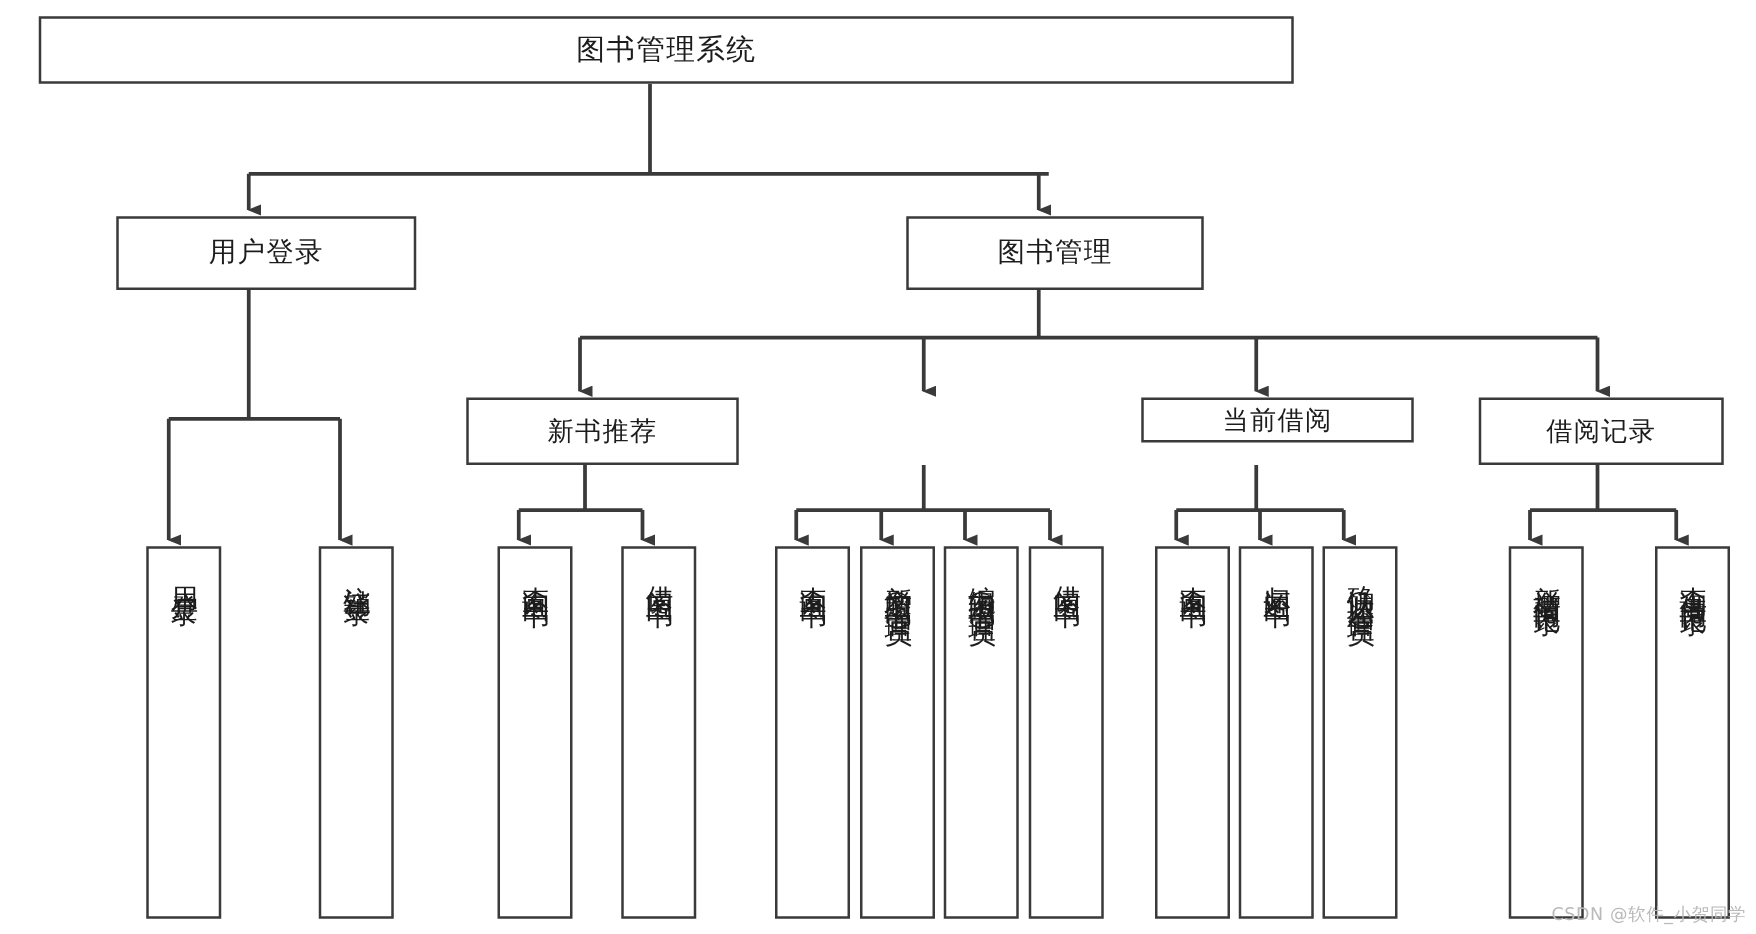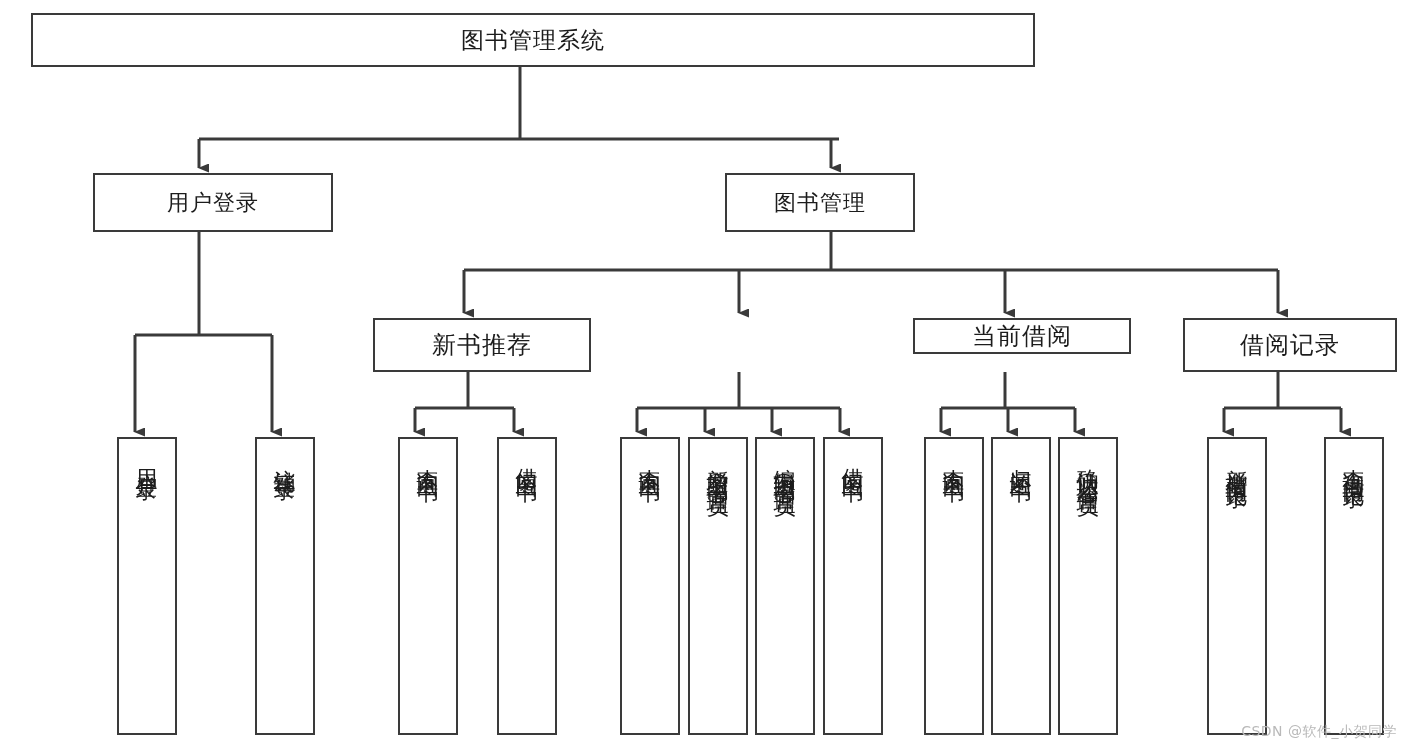--- a/index.html
+++ b/index.html
@@ -40,21 +40,21 @@
   }
   .node-label {
     display: block;
     text-align: center;
     letter-spacing: 1px;
     line-height: 1.25;
     white-space: nowrap;
   }
   .node.root .node-label { font-size: 23px; }
   .node.level2 .node-label { font-size: 22px; }
-  .node.level3 .node-label { font-size: 24px; }
+  .node.level3 .node-label { font-size: 21px; }
   .node.leaf {
     align-items: flex-start;
     padding-top: 12px;
   }
   .node.leaf .node-label {
     writing-mode: vertical-rl;
     text-orientation: upright;
     font-size: 22px;
     letter-spacing: 4px;
     line-height: 1.05;
@@ -130,31 +130,31 @@
     </g>
   </svg>
 
   <div class="node root" style="left:18px; top:13px; width:1004px; height:54px;">
     <span class="node-label">图书管理系统</span>
   </div>
 
   <div class="node level2" style="left:80px; top:173px; width:240px; height:59px;">
     <span class="node-label">用户登录</span>
   </div>
-  <div class="node level2" style="left:712px; top:173px; width:190px; height:59px;justify-content:center;">
+  <div class="node level2" style="left:712px; top:173px; width:238px; height:59px;justify-content:center;">
     <span class="node-label">图书管理</span>
   </div>
 
   <div class="node level3" style="left:360px; top:318px; width:218px; height:54px;">
     <span class="node-label">新书推荐</span>
   </div>
   <div class="node level3" style="left:900px; top:318px; width:218px; height:36px;">
     <span class="node-label">当前借阅</span>
   </div>
-  <div class="node level3" style="left:1170px; top:318px; width:214px; height:54px;">
+  <div class="node level3" style="left:1170px; top:318px; width:196px; height:54px;">
     <span class="node-label">借阅记录</span>
   </div>
 
   <div class="node leaf" style="left:104px; top:437px; width:60px; height:298px;">
     <span class="node-label">用户登录</span>
   </div>
   <div class="node leaf" style="left:242px; top:437px; width:60px; height:298px;">
     <span class="node-label">注销登录</span>
   </div>
 

